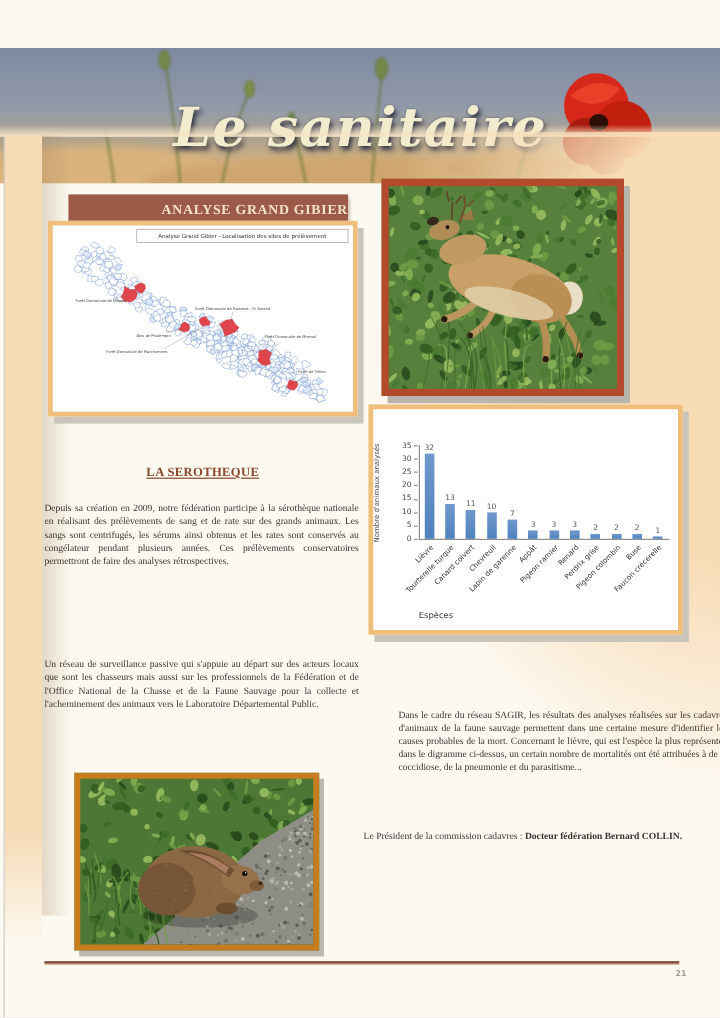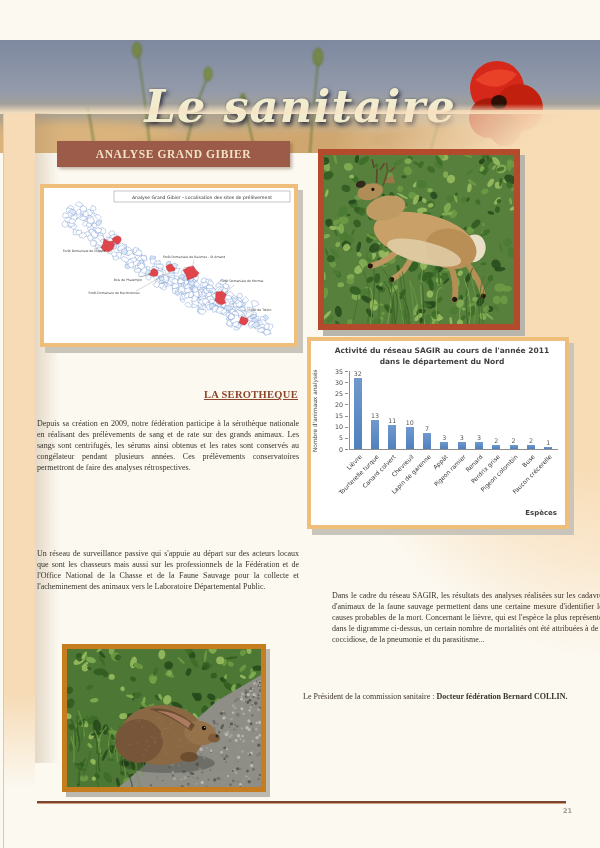--- a/index.html
+++ b/index.html
@@ -30,23 +30,23 @@
     background:linear-gradient(to right,rgba(170,140,100,.30),rgba(170,140,100,0));
   }
   .glow-right{
     position:absolute;right:0;top:110px;width:330px;height:560px;
     background:radial-gradient(120% 85% at 105% 32%,#f8dcb6 38%,rgba(248,220,182,.55) 58%,rgba(248,220,182,0) 78%);
   }
   .header-fade{position:absolute;left:0;top:104px;width:600px;height:10px;
     background:linear-gradient(to bottom,rgba(247,228,198,0),#f7e4c6);}
   
   .banner{
-    position:absolute;left:57px;top:141px;width:233px;height:26px;line-height:26px;
+    position:absolute;left:57px;top:162px;width:233px;height:26px;line-height:26px;
     background:var(--banner_bg,#9c5b49);color:var(--banner_text,#f2e2c4);
-    text-align:center;font-weight:700;font-size:11.5px;letter-spacing:.6px;
+    text-align:right;font-weight:700;font-size:11.5px;letter-spacing:.6px;
     box-shadow:2px 2px 3px rgba(90,50,30,.35);
   }
   
   figure{margin:0;padding:0;position:absolute;}
   .frame-tan{border:4px solid var(--frame_tan,#efbe7b);background:#fff;box-shadow:5px 6px 0 0 #c9c5bb;}
   .map-frame{left:40px;top:184px;width:250px;height:155px;}
   .chart-frame{left:307px;top:337px;width:254px;height:184px;}
   .photo-deer{left:318px;top:149px;width:190px;height:169px;border:6px solid var(--frame_rust,#b24a2b);box-shadow:5px 6px 0 0 #b8b5ad;background:#57803d;}
   .photo-rabbit{left:62px;top:644px;width:194px;height:138px;border:5px solid var(--frame_orange,#c67d20);box-shadow:4px 5px 0 0 #bcb9b1;background:#4c7734;}
   figure svg{display:block;}
@@ -65,24 +65,24 @@
   .ytick{position:absolute;font-size:6.3px;color:#444;text-align:right;}
   .ytickmark{position:absolute;width:3px;height:1px;background:#8f8f8f;}
   .bars{position:absolute;display:flex;align-items:flex-end;}
   .slot{flex:1;display:flex;flex-direction:column;justify-content:flex-end;align-items:center;}
   .bval{font-size:6.3px;color:#555;margin-bottom:1px;}
   .bar{width:8px;background:linear-gradient(to bottom,#7099cd,var(--bar_blue,#4f81bd));}
   .xlab{
     position:absolute;width:66px;text-align:right;font-size:6px;color:#333;
     transform:rotate(-45deg);transform-origin:100% 0;white-space:nowrap;
   }
-  .xaxis-title{position:absolute;text-align:right;font-size:7px;font-weight:700;color:#3f3f3f;}
+  .xaxis-title{position:absolute;text-align:left;font-size:7px;font-weight:400;color:#3f3f3f;}
   
   .h-brown{
-    position:absolute;margin:0;text-align:right;font-size:10.5px;font-weight:700;
+    position:absolute;margin:0;text-align:center;font-size:10.5px;font-weight:700;
     color:var(--heading_brown,#8a452b);text-decoration:underline;letter-spacing:.3px;
   }
   .h-sero{left:40px;width:258px;top:389px;}
   .h-sagir{left:40px;width:258px;top:520px;}
   .body-text{
     position:absolute;margin:0;font-size:8px;line-height:1.36;text-align:justify;
     color:var(--body_text,#3b332d);
   }
   .p-sero1{left:37px;width:262px;top:419px;}
   .p-sero2{left:37px;width:262px;top:490px;}
@@ -872,21 +872,20 @@
         <path d="M80.2520148968324 169 q4 -21.41359523124993 -2 -52.48221594141796" stroke="#3c6b28" stroke-width="1" fill="none" opacity="0.7"></path>
         <path d="M145.31344279414043 169 q4 -21.53574241185561 -5 -45.58415248990059" stroke="#86b156" stroke-width="1" fill="none" opacity="0.7"></path>
         <path d="M43.7020123982802 169 q6 -40.11827917071059 -8 -58.874485404230654" stroke="#3c6b28" stroke-width="1" fill="none" opacity="0.7"></path>
         <path d="M79.71476399572566 169 q-6 -31.272555123548955 -7 -46.51661926181987" stroke="#6f9c44" stroke-width="1" fill="none" opacity="0.7"></path>
         <path d="M28.500310650561005 169 q7 -27.965429225936532 5 -33.378362520597875" stroke="#3c6b28" stroke-width="1" fill="none" opacity="0.7"></path>
         <path d="M71.22643038630486 169 q7 -34.33298598509282 -8 -42.72423051763326" stroke="#2f5a20" stroke-width="1" fill="none" opacity="0.7"></path>
       </svg>
   </figure>
 
   <figure class="chart-frame frame-tan">
-    <div class="chart-title">Activité du réseau SAGIR au cours de l'année 2011 dans le département du Nord</div>
     <div class="ylab">Nombre d'animaux analysés</div>
     <div id="chart-plot">
         <div class="axes" style="left: 38px; top: 30px; width: 208px; height: 78px;"></div>
         <div class="ytick" style="left: 14px; width: 18px; top: 104.5px;">0</div>
         <div class="ytickmark" style="left: 34px; top: 108px;"></div>
         <div class="ytick" style="left: 14px; width: 18px; top: 93.4px;">5</div>
         <div class="ytickmark" style="left: 34px; top: 96.9px;"></div>
         <div class="ytick" style="left: 14px; width: 18px; top: 82.2px;">10</div>
         <div class="ytickmark" style="left: 34px; top: 85.7px;"></div>
         <div class="ytick" style="left: 14px; width: 18px; top: 71.1px;">15</div>
@@ -1489,17 +1488,17 @@
           <path d="M119.8 93.5 l2.4 -0.1" stroke="#a98a63" stroke-width="0.5" opacity="0.7" fill="none"></path>
           <path d="M112.1 96.0 l-1.9 2.2" stroke="#a98a63" stroke-width="0.5" opacity="0.7" fill="none"></path>
           <path d="M119.1 73.7 l-0.3 1.4" stroke="#a98a63" stroke-width="0.5" opacity="0.7" fill="none"></path>
           <path d="M82.9 96.7 l-2.0 1.0" stroke="#a98a63" stroke-width="0.5" opacity="0.7" fill="none"></path>
           <path d="M95.6 83.5 l-2.3 2.2" stroke="#a98a63" stroke-width="0.5" opacity="0.7" fill="none"></path>
         </g>
       </svg>
   </figure>
 
   <p class="body-text p-right">Dans le cadre du réseau SAGIR, les résultats des analyses réalisées sur les cadavres d'animaux de la faune sauvage permettent dans une certaine mesure d'identifier les causes probables de la mort. Concernant le lièvre, qui est l'espèce la plus représentée dans le digramme ci-dessus, un certain nombre de mortalités ont été attribuées à de la coccidiose, de la pneumonie et du parasitisme...</p>
-  <p class="body-text p-president"><span>Le Président de la commission sanitaire : </span><b>Docteur fédération Bernard COLLIN.</b></p>
+  <p class="body-text p-president"><span>Le Président de la commission cadavres : </span><b>Docteur fédération Bernard COLLIN.</b></p>
 
   <div class="footer-rule"></div>
   <div class="page-number">21</div>
 </div>
 
 </body></html>

